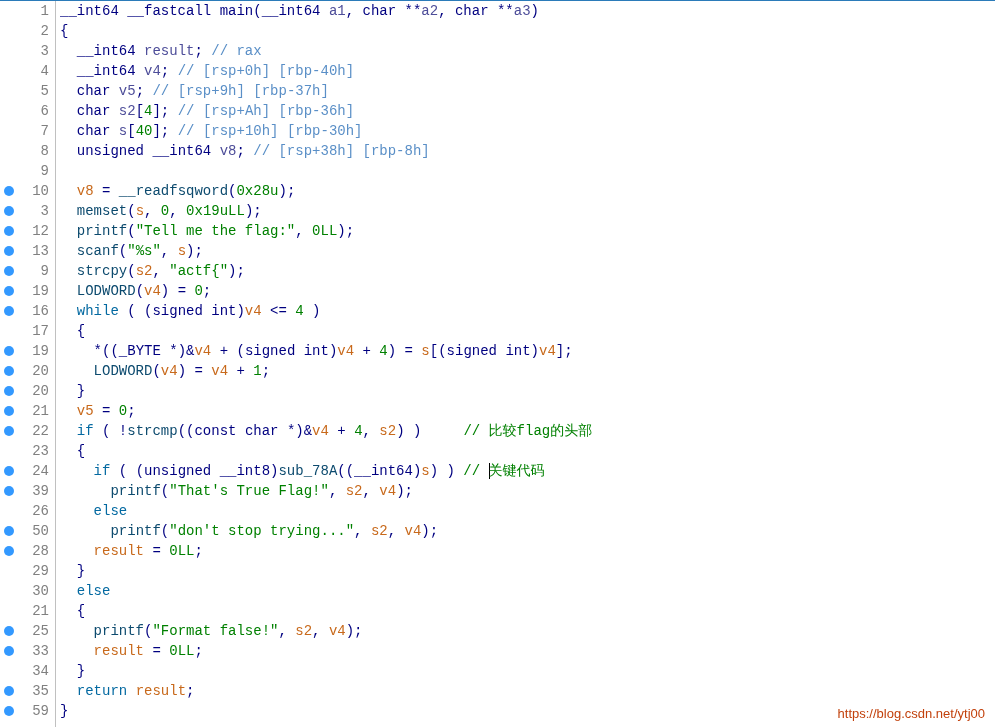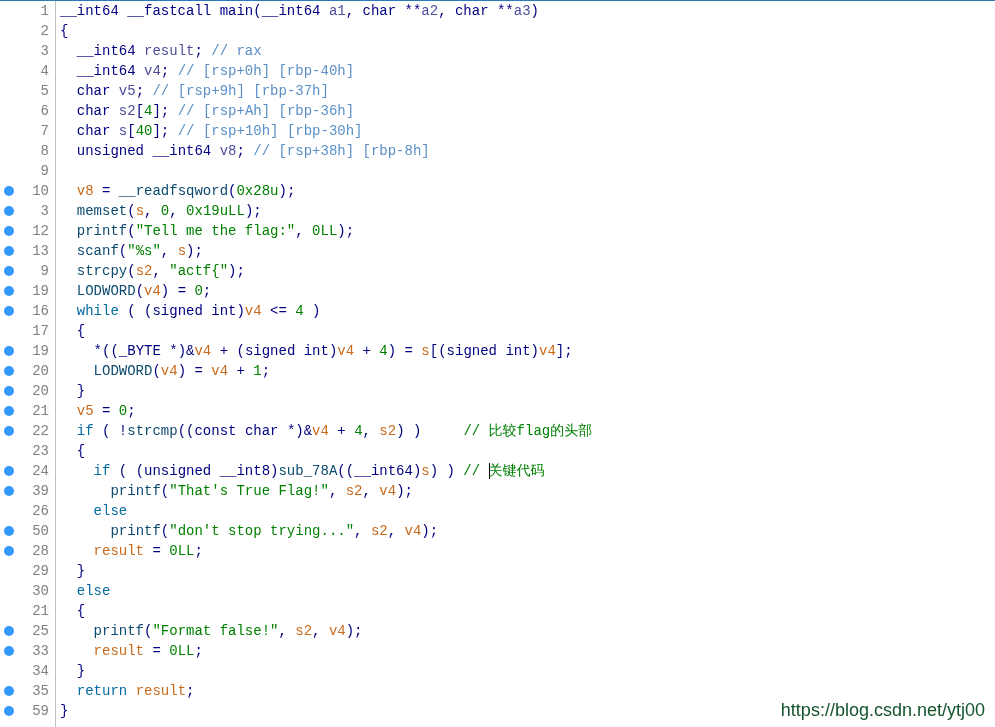--- a/index.html
+++ b/index.html
@@ -66,22 +66,22 @@
 .call { color: #0c4a6e; }
 .str { color: #008000; }
 .num { color: #008000; }
 .var { color: #c8691b; }
 .punct { color: #000080; }
 .black { color: #000000; }
 .watermark {
   position: absolute;
   right: 10px;
   bottom: 6px;
-  color: #14532d;
-  font-size: 18px;
+  color: #c2410c;
+  font-size: 13px;
   font-family: Arial, sans-serif;
 }
 .cursor {
   display: inline-block;
   width: 1px;
   height: 16px;
   background: #000;
   vertical-align: middle;
   margin-right: -1px;
 }

